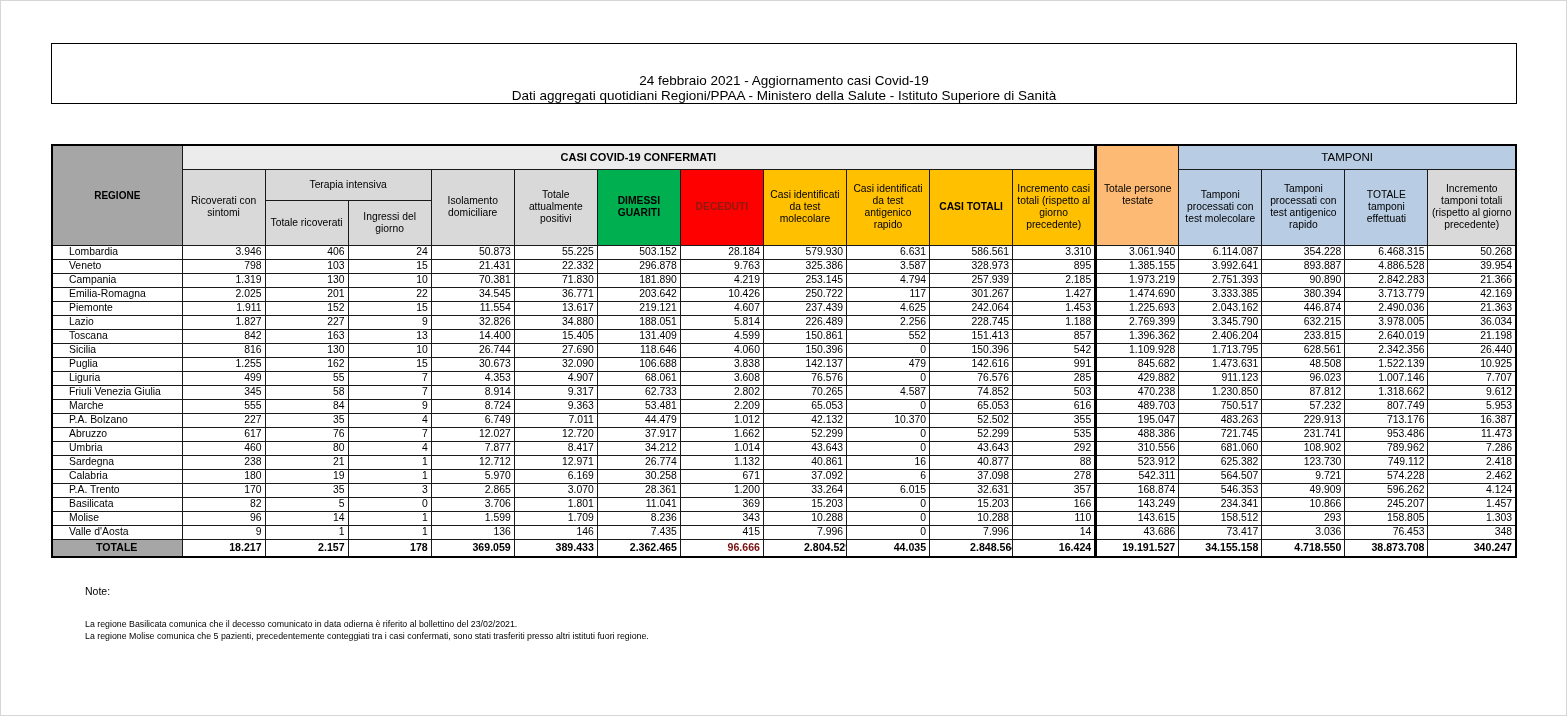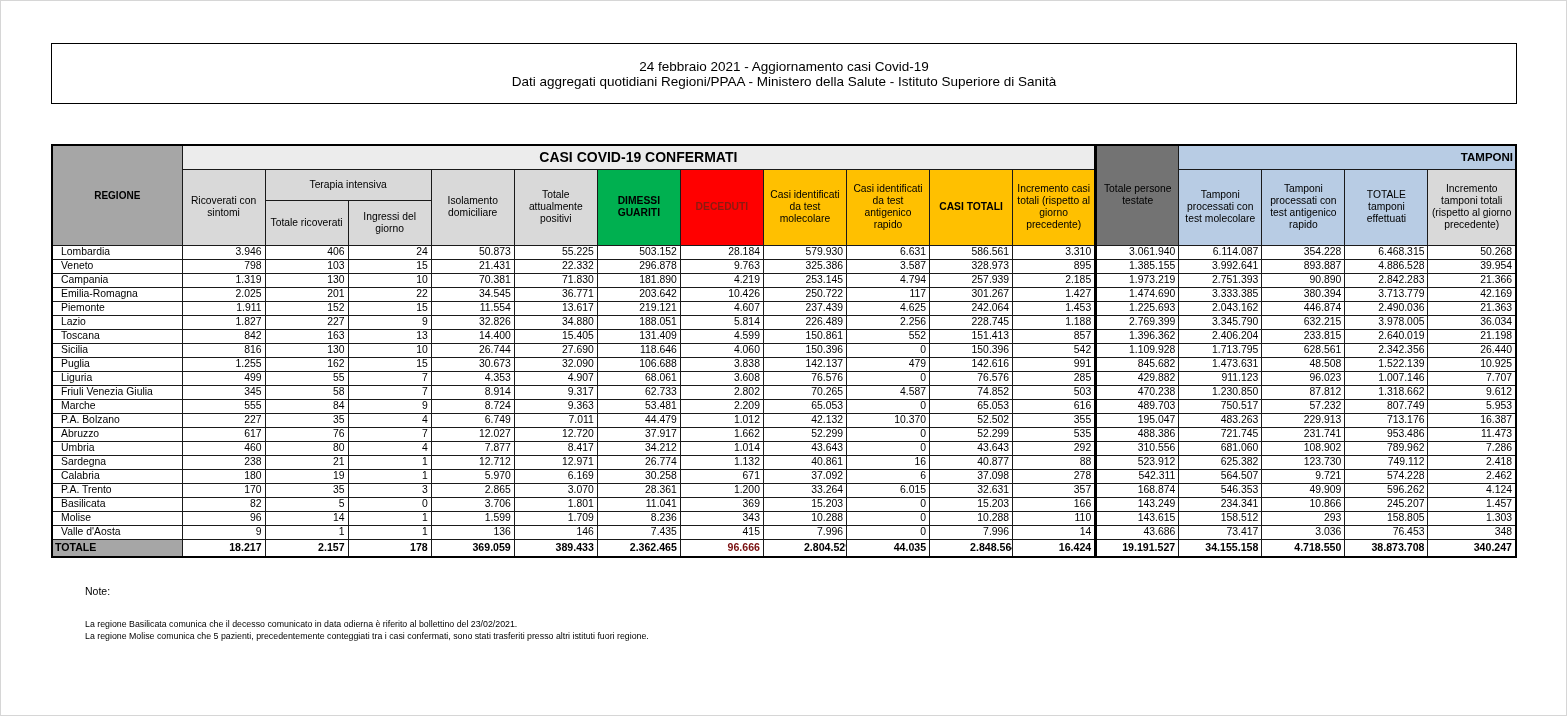--- a/index.html
+++ b/index.html
@@ -1,53 +1,53 @@
 <!DOCTYPE html>
 <html lang="it"><head>
 <meta charset="utf-8">
 <style>
   html,body{margin:0;padding:0;background:#fff;}
   .page{position:relative;width:1565px;height:714px;background:#ffffff;border:1px solid #d6d6d6;
         font-family:"Liberation Sans",sans-serif;color:#000;overflow:hidden;}
 
   
   .title-box{position:absolute;left:50px;top:42px;width:1464px;height:59px;border:1px solid #000;
-             display:flex;flex-direction:column;justify-content:center;align-items:center;}
+             display:flex;flex-direction:column;justify-content:flex-end;align-items:center;}
   .title-box div{font-size:13.5px;}
 
   
   table.covid{position:absolute;left:50px;top:143px;width:1466px;border-collapse:collapse;
               table-layout:fixed;border:2px solid #000;}
   th,td{border:1px solid #1a1a1a;overflow:hidden;white-space:nowrap;}
   thead th{font-weight:normal;font-size:10.3px;text-align:center;vertical-align:middle;
            white-space:normal;line-height:1.15;padding:1px 2px;}
   tr.band-row{height:24px;}
   tr.sub-row{height:31px;}
   tr.sub-row2{height:45px;}
 
   .h-region{background:#a6a6a6;font-weight:bold;font-size:10px;}
-  .h-band-casi{background:#ececec;font-weight:bold;font-size:14px;margin-top:21px;}
-  .h-band-tamponi{background:#b8cce4;font-weight:bold;font-size:11.5px;text-align:right;}
+  .h-band-casi{background:#ececec;font-weight:bold;font-size:11px;margin-top:21px;}
+  .h-band-tamponi{background:#b8cce4;font-weight:normal;font-size:11.5px;}
   .h-gray{background:#d9d9d9;}
   .h-green{background:#00b050;font-weight:bold;}
   .h-red{background:#ff0000;font-weight:bold;color:#8b1a10;}
   .h-gold{background:#ffc000;}
   .h-bold{font-weight:bold;}
-  .h-cyan{background:#737373;}
+  .h-cyan{background:#fdba74;}
   .h-blue{background:#b8cce4;}
 
   tbody tr{height:14px;}
   tbody td{font-size:10.4px;line-height:1.05;padding:0 3px 0 2px;}
-  td.region-cell{text-align:left;padding-left:8px;background:#fff;}
+  td.region-cell{text-align:left;padding-left:16px;background:#fff;}
   td.num{text-align:right;background:#fff;}
   .thick-left{border-left:3px solid #000 !important;}
 
   tr.total-row{height:18px;}
   tr.total-row td{font-weight:bold;font-size:10.6px;}
-  td.total-label{background:#a6a6a6;}
+  td.total-label{background:#a6a6a6;text-align:center;}
   .t-gray{background:#bfbfbf;}
   .t-green{background:#00b050;}
   .t-red{background:#ff0000;color:#7b1010;}
   .t-gold{background:#ffc000;padding-left:40px;}
   .t-cyan{background:#00b0f0;}
   .t-blue{background:#b8cce4;}
 
   
   .notes{position:absolute;left:52px;top:584px;margin-left:32px;}
   .notes-heading{font-size:10.5px;margin-bottom:22px;}

